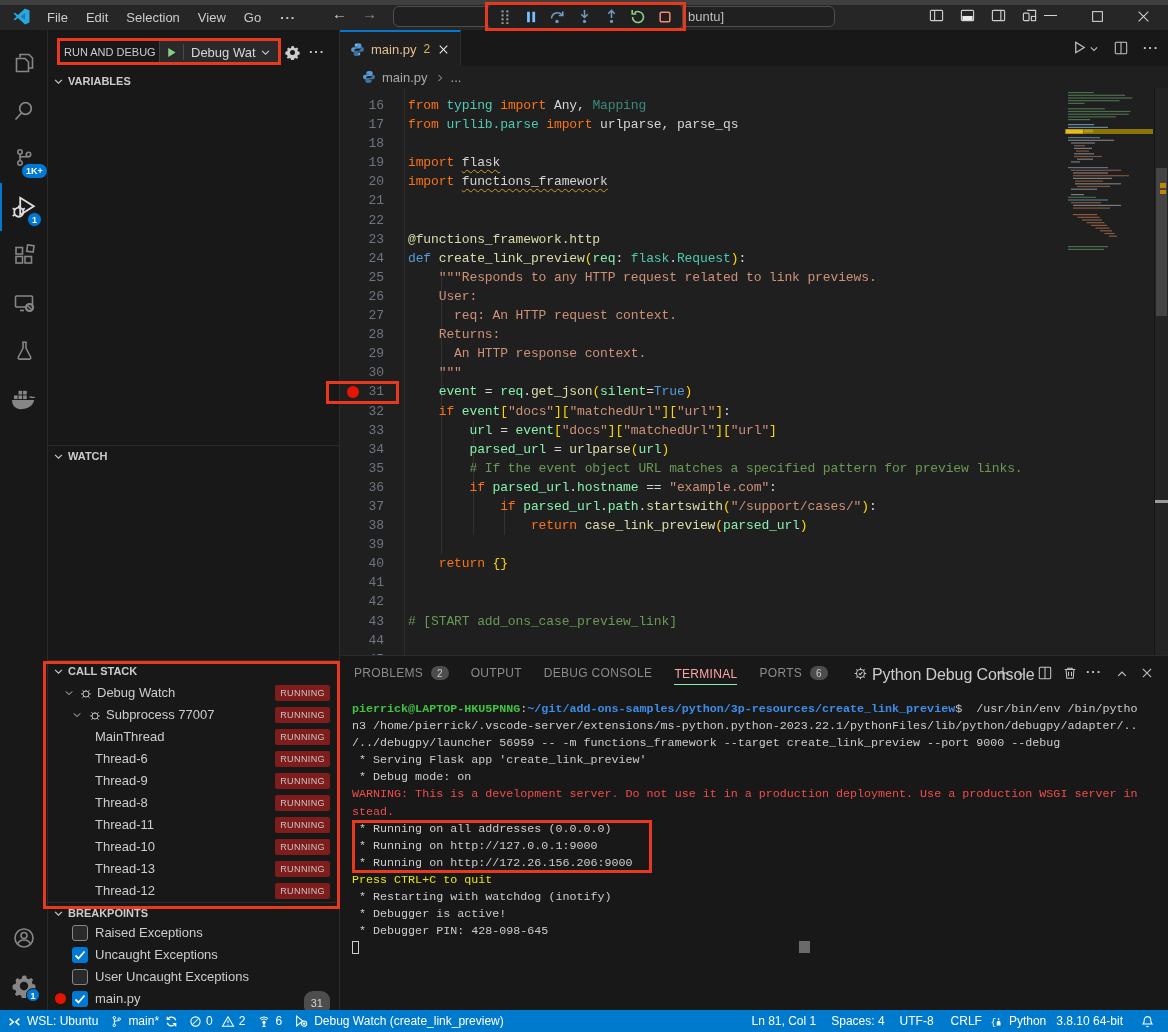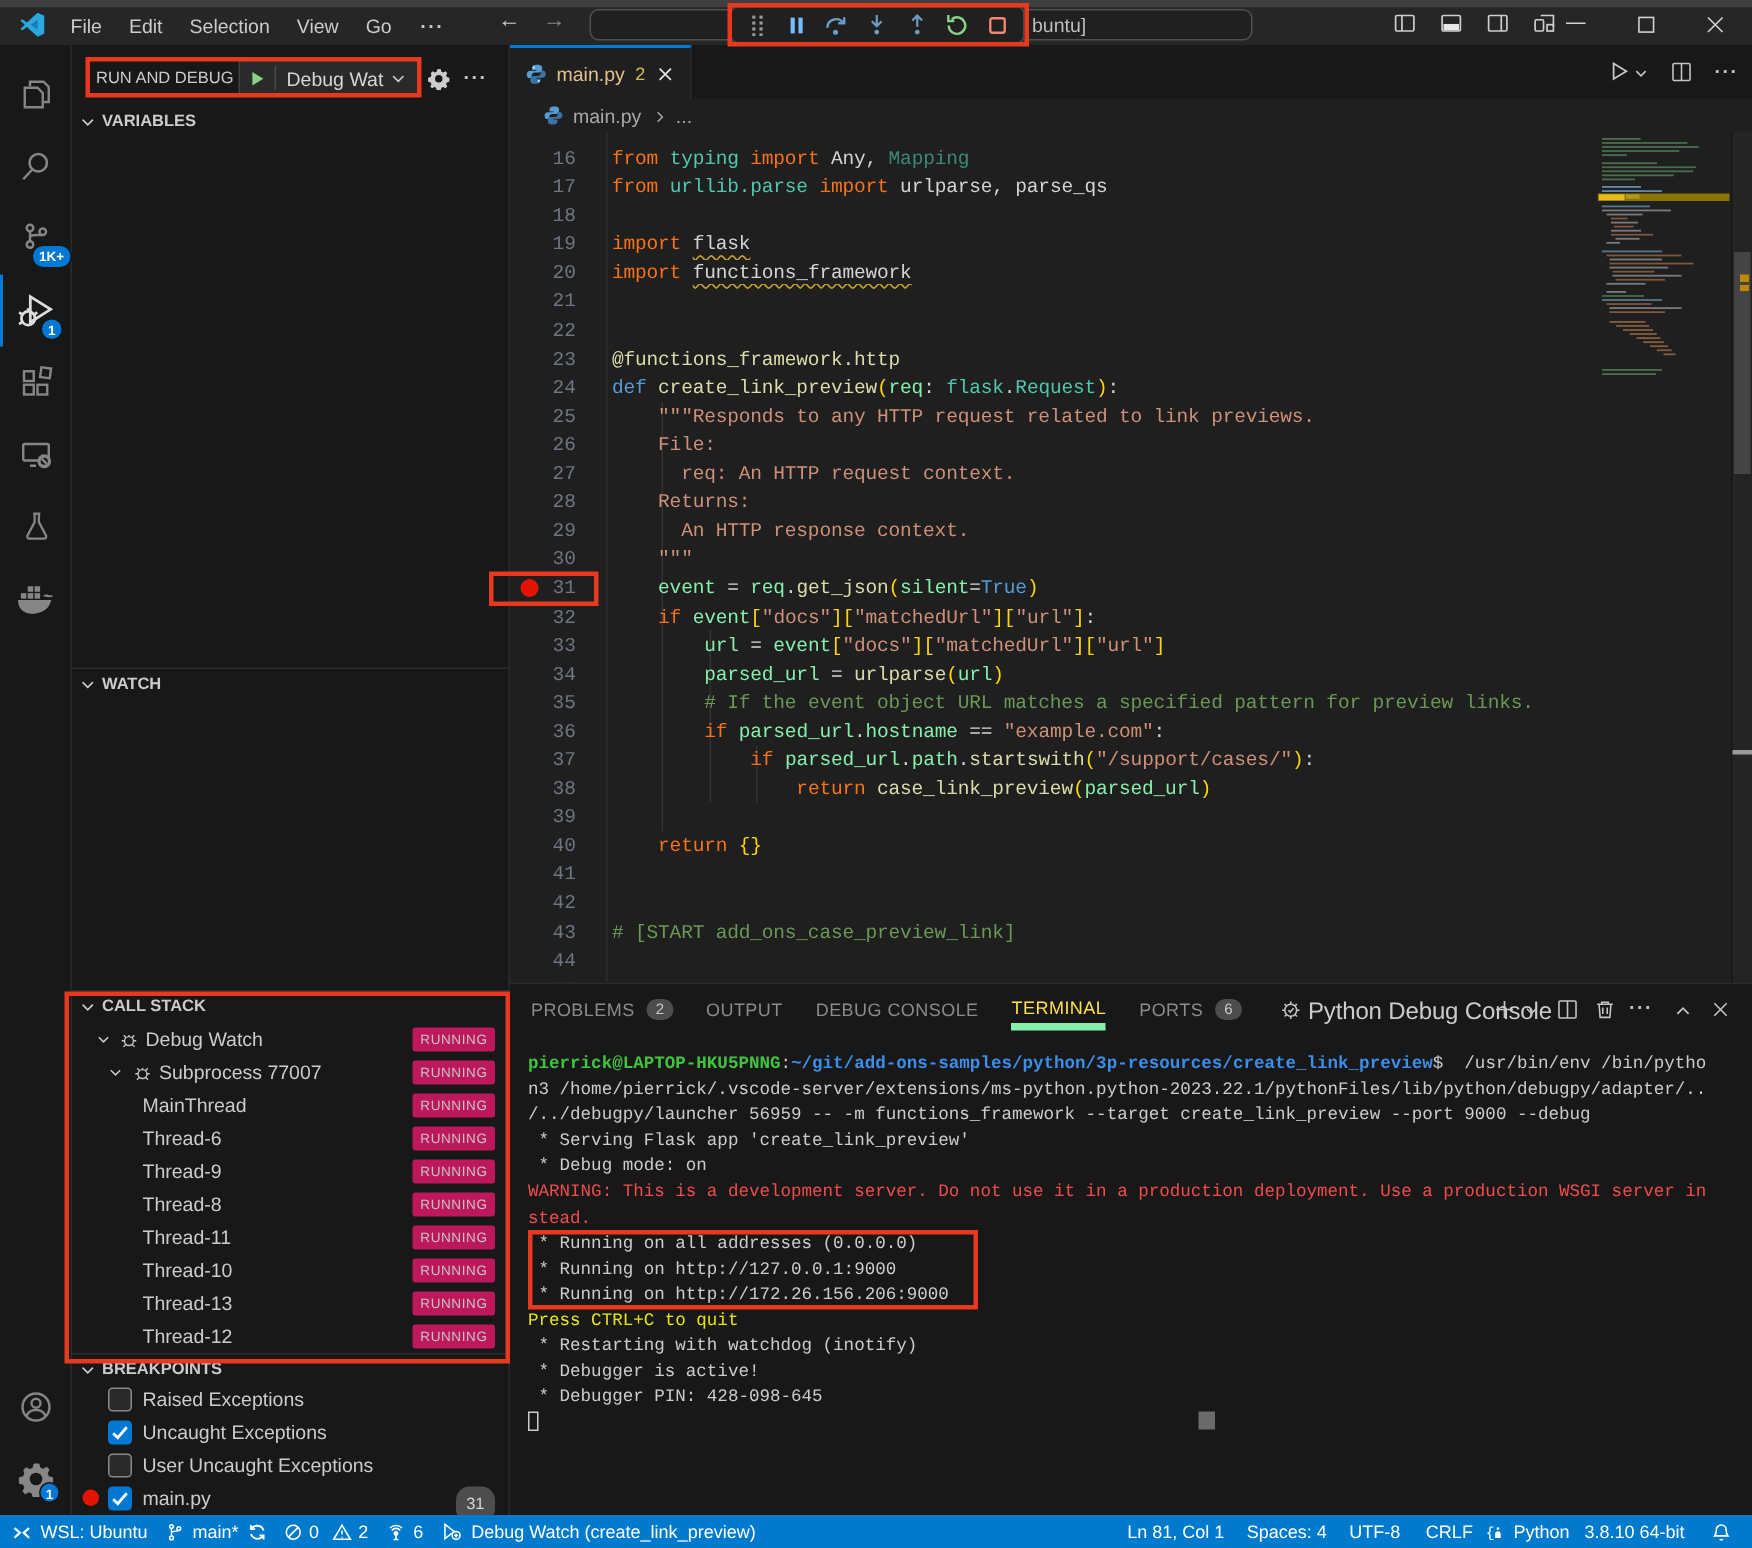--- a/index.html
+++ b/index.html
@@ -2,21 +2,21 @@
 <html><head><meta charset="utf-8"><style>
 *{box-sizing:border-box}
 body{margin:0;width:1168px;height:1032px;background:#1f1f1f;font-family:"Liberation Sans",sans-serif;overflow:hidden;position:relative;color:#ccc;font-size:13px}
 .abs{position:absolute}
 pre{margin:0;font-family:"Liberation Mono",monospace}
 .k{color:#f97316}.b{color:#569CD6}.t{color:#4EC9B0}.v{color:#86efac}.y{color:#DCDCAA}.s{color:#CE9178}.c{color:#6A9955}.w{color:#d4d4d4}.g{color:#ffd700}.m{color:rgba(78,201,176,.62)}
 .sq{text-decoration:underline wavy #c9a227 1px;text-underline-offset:3px}
 .tg{color:#3fc43f;font-weight:bold}.tb{color:#3b8eea;font-weight:bold}.tr{color:#f14c4c}.ty{color:#e5e510}
 .redbox{position:absolute;border:3px solid #e8391f;z-index:50}
 .hdr{font-size:11px;font-weight:bold;color:#cccccc}
-.badge{background:#be185d;color:#c5c5c5;font-size:9px;line-height:12px;letter-spacing:.4px;padding:2px 5px;border-radius:2px;display:inline-block}
+.badge{background:#7f1d1d;color:#c5c5c5;font-size:9px;line-height:12px;letter-spacing:.4px;padding:2px 5px;border-radius:2px;display:inline-block}
 .row{position:absolute;height:22px;line-height:22px;font-size:13px;color:#cccccc;left:0;width:292px}
 .cb{position:absolute;width:16px;height:16px;border-radius:3px;top:3px}
 .cb.off{background:#2a2a2a;border:1px solid #878787}
 .cb.on{background:#0078d4}
 </style></head><body>
 
 <div class="abs" style="left:0;top:0;width:1168px;height:5px;background:#3f3f3f"></div>
 <div class="abs" style="left:0;top:5px;width:1168px;height:25px;background:#262626"></div>
 <svg class="abs" style="left:13px;top:8px" width="17" height="17" viewBox="0 0 100 100">
 <path fill="#29a8e0" d="M71 3 29 41 12 28 3 33 21 50 3 67 12 72 29 59 71 97 97 85V15Z"></path>
@@ -359,21 +359,21 @@
 <pre class="abs w" style="left:68px;top:8px;font-size:13px;line-height:19.1px;letter-spacing:-.12px"><span class="k">from</span> <span class="t">typing</span> <span class="k">import</span> Any, <span class="m">Mapping</span>
 <span class="k">from</span> <span class="t">urllib.parse</span> <span class="k">import</span> urlparse, parse_qs
 
 <span class="k">import</span> <span class="sq">flask</span>
 <span class="k">import</span> <span class="sq">functions_framework</span>
 
 
 <span class="y">@functions_framework.http</span>
 <span class="b">def</span> <span class="y">create_link_preview</span><span class="g">(</span><span class="v">req</span>: <span class="t">flask</span>.<span class="t">Request</span><span class="g">)</span>:
 <span class="s">    """Responds to any HTTP request related to link previews.</span>
-<span class="s">    File:</span>
+<span class="s">    User:</span>
 <span class="s">      req: An HTTP request context.</span>
 <span class="s">    Returns:</span>
 <span class="s">      An HTTP response context.</span>
 <span class="s">    """</span>
     <span class="v">event</span> = <span class="v">req</span>.<span class="y">get_json</span><span class="g">(</span><span class="v">silent</span>=<span class="b">True</span><span class="g">)</span>
     <span class="k">if</span> <span class="v">event</span><span class="g">[</span><span class="s">"docs"</span><span class="g">][</span><span class="s">"matchedUrl"</span><span class="g">][</span><span class="s">"url"</span><span class="g">]</span>:
         <span class="v">url</span> = <span class="v">event</span><span class="g">[</span><span class="s">"docs"</span><span class="g">][</span><span class="s">"matchedUrl"</span><span class="g">][</span><span class="s">"url"</span><span class="g">]</span>
         <span class="v">parsed_url</span> = <span class="y">urlparse</span><span class="g">(</span><span class="v">url</span><span class="g">)</span>
         <span class="c"># If the event object URL matches a specified pattern for preview links.</span>
         <span class="k">if</span> <span class="v">parsed_url</span>.<span class="v">hostname</span> == <span class="s">"example.com"</span>:
@@ -451,21 +451,21 @@
 <div class="abs" style="left:1160px;top:183px;width:6px;height:5px;background:#bf8803"></div>
 <div class="abs" style="left:1160px;top:190px;width:6px;height:4px;background:#bf8803"></div>
 <div class="abs" style="left:1155px;top:500px;width:13px;height:3px;background:#9a9a9a"></div>
 
 <div class="abs" style="left:340px;top:655px;width:828px;height:355px;background:#181818;border-top:1px solid #2b2b2b"></div>
 <div class="abs" style="left:340px;top:656px;width:828px;height:34px;display:flex;align-items:center;font-size:12px;color:#8b8b8b">
 <span style="margin-left:14px;letter-spacing:.3px">PROBLEMS</span>
 <span style="margin-left:8px;background:#4d4d4d;color:#ccc;border-radius:9px;font-size:10px;padding:1.5px 6px">2</span>
 <span style="margin-left:22px;letter-spacing:.3px">OUTPUT</span>
 <span style="margin-left:22px;letter-spacing:.3px">DEBUG CONSOLE</span>
-<span style="margin-left:22px;letter-spacing:.3px;color:#fde047;border-bottom:5px solid #86efac;padding-bottom:3px;margin-top:6px">TERMINAL</span>
+<span style="margin-left:22px;letter-spacing:.3px;color:#fca5a5;border-bottom:1px solid #86efac;padding-bottom:3px;margin-top:6px">TERMINAL</span>
 <span style="margin-left:22px;letter-spacing:.3px">PORTS</span>
 <span style="margin-left:8px;background:#4d4d4d;color:#ccc;border-radius:9px;font-size:10px;padding:1.5px 6px">6</span>
 </div>
 <div class="abs" style="left:848px;top:656px;width:320px;height:34px;color:#cccccc">
 <svg style="position:absolute;left:5px;top:10px" width="15" height="15" viewBox="0 0 16 16" fill="none" stroke="#c5c5c5" stroke-width="1.1">
       <circle cx="8" cy="8" r="4.2"></circle>
       <path d="M8 3.8V1.8M8 12.2v2M3.8 8H1.8M12.2 8h2M5 5 3.6 3.6M11 11l1.4 1.4M5 11l-1.4 1.4M11 5l1.4-1.4"></path>
       <path d="M6.3 8 7.6 9.3 10 6.6" stroke-width="1.2"></path>
     </svg>
 <span style="position:absolute;left:24px;top:10px;font-size:16px;letter-spacing:-.1px;white-space:nowrap">Python Debug Console</span>

